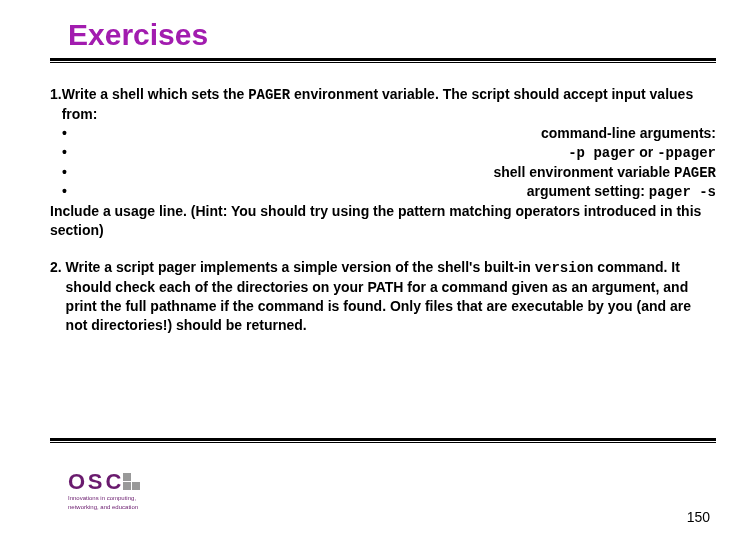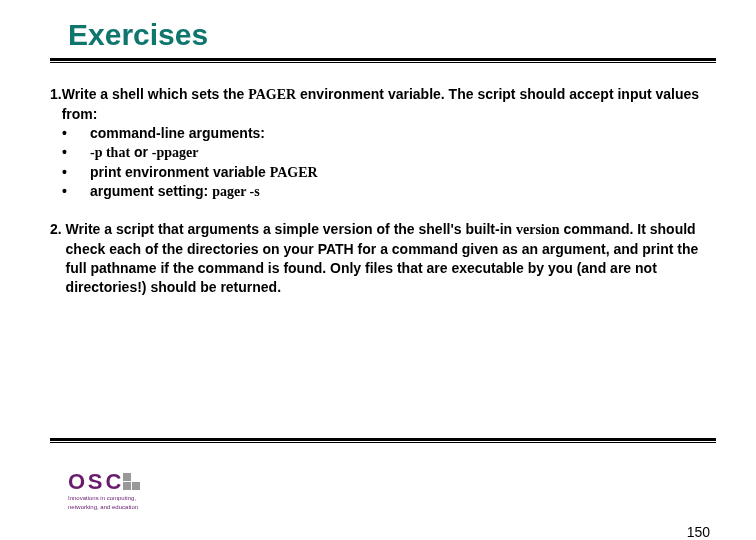--- a/index.html
+++ b/index.html
@@ -7,40 +7,40 @@
     width: 756px;
     height: 540px;
     background: #fff;
     font-family: Arial, Helvetica, sans-serif;
     position: relative;
     padding: 18px 40px 0 50px;
   }
   .title {
     font-size: 30px;
     font-weight: bold;
-    color: #0f766e;
+    color: #a21caf;
     margin-left: 18px;
     margin-bottom: 6px;
   }
   .rule-thick { border: 0; border-top: 3px solid #000; margin-bottom: 1px; }
   .rule-thin { border: 0; border-top: 1px solid #000; }
   .content {
     margin-top: 22px;
     font-size: 14px;
     font-weight: bold;
     color: #000;
     line-height: 1.35;
   }
   .num-item { display: flex; margin-bottom: 0; }
   .num-lead { flex: 0 0 auto; white-space: pre; }
   .num-body { flex: 1; }
   .bullet-item { display: flex; margin-left: 12px; }
   .bullet-dot { flex: 0 0 28px; }
-  .bullet-body { flex: 1; }
-  .mono { font-family: Liberation Serif, serif; font-weight: bold; }
+  .bullet-body { flex: 1; text-align: right; }
+  .mono { font-family: Liberation Mono, monospace; font-weight: bold; }
   .ex2 { margin-top: 18px; }
   .footer-rule {
     position: absolute;
     left: 50px;
     right: 40px;
     top: 438px;
   }
   .logo {
     position: absolute;
     left: 68px;
@@ -66,21 +66,21 @@
   .sq-col { display: flex; flex-direction: column; gap: 1px; margin-bottom: 3px; }
   .logo-tag {
     font-size: 6px;
     color: #6a1b6e;
     line-height: 1.1;
     margin-top: 2px;
   }
   .page-num {
     position: absolute;
     right: 46px;
-    top: 524px;
+    top: 509px;
     font-size: 14px;
     color: #000;
   }
 </style>
 </head>
 <body>
 
 <div class="title">Exercises</div>
 <hr class="rule-thick">
 <hr class="rule-thin">
@@ -95,43 +95,46 @@
   </div>
 
   <div class="bullet-item">
     <div class="bullet-dot">•</div>
     <div class="bullet-body">command-line arguments:</div>
   </div>
 
   <div class="bullet-item">
     <div class="bullet-dot">•</div>
     <div class="bullet-body">
-      <span class="mono">-p that</span><span> or </span><span class="mono">-ppager</span>
+      <span class="mono">-p pager</span><span> or </span><span class="mono">-ppager</span>
     </div>
   </div>
 
   <div class="bullet-item">
     <div class="bullet-dot">•</div>
     <div class="bullet-body">
-      <span>print environment variable </span><span class="mono">PAGER</span>
+      <span>shell environment variable </span><span class="mono">PAGER</span>
     </div>
   </div>
 
   <div class="bullet-item">
     <div class="bullet-dot">•</div>
     <div class="bullet-body">
       <span>argument setting: </span><span class="mono">pager -s</span>
     </div>
   </div>
 
+  <div>
+    <span>Include a usage line. (Hint: You should try using the pattern matching operators introduced in this section)</span>
+  </div>
 
   <div class="ex2 num-item">
     <div class="num-lead">2. </div>
     <div class="num-body">
-      <span>Write a script that arguments a simple version of the shell's built-in </span><span class="mono">version</span><span> command. It should check each of the directories on your PATH for a command given as an argument, and print the full pathname if the command is found. Only files that are executable by you (and are not directories!) should be returned.</span>
+      <span>Write a script pager implements a simple version of the shell's built-in </span><span class="mono">version</span><span> command. It should check each of the directories on your PATH for a command given as an argument, and print the full pathname if the command is found. Only files that are executable by you (and are not directories!) should be returned.</span>
     </div>
   </div>
 
 </div>
 
 <div class="footer-rule">
   <hr class="rule-thick">
   <hr class="rule-thin">
 </div>
 

